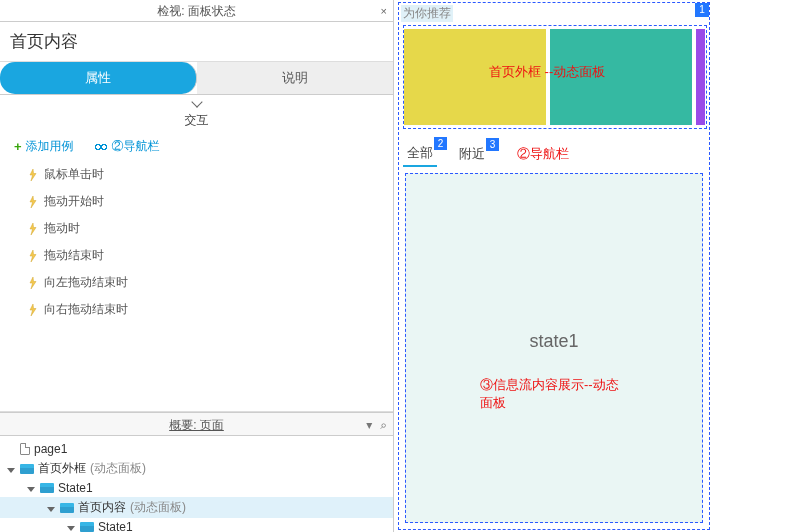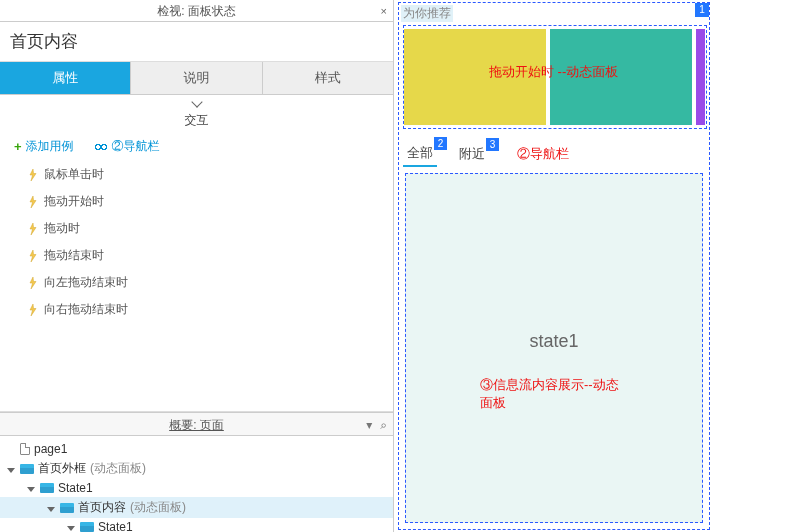--- a/index.html
+++ b/index.html
@@ -12,21 +12,21 @@
   .inspect-hdr { height:22px; line-height:22px; text-align:center; font-size:12px; border-bottom:1px solid #ccc; color:#555; position:relative; }
   .inspect-hdr .x { position:absolute; right:6px; top:0; font-size:11px; color:#666; cursor:pointer; }
 
   
   .title-row { padding:8px 10px; font-size:17px; border-bottom:1px solid #ddd; }
 
   
   .tabs { display:flex; border-bottom:1px solid #ccc; }
   .tab { flex:1; text-align:center; padding:7px 0; font-size:13px; background:#eee; color:#555; border-right:1px solid #ccc; cursor:pointer; }
   .tab:last-child { border-right:none; }
-  .tab.active { background:#1aa6e0; color:#fff; }
+  .tab.active { background:#1aa6e0; color:#fff;border-radius:15px; }
 
   
   .section { border-bottom:1px solid #ddd; flex:0 0 auto; overflow:hidden; display:flex; flex-direction:column; min-height:0; }
   .section.fill { flex:1 1 auto; }
   .sec-hdr { padding:5px 8px; display:flex; align-items:center; gap:6px; color:#444; cursor:pointer;flex-direction:column; }
   .chev { width:8px; height:8px; border-left:1.5px solid #666; border-bottom:1.5px solid #666; transform:rotate(-45deg); margin-top:-2px; }
   .links-row { display:flex; gap:20px; padding:4px 14px 6px; }
   .link { color:#0093d6; cursor:pointer; display:flex; align-items:center; gap:4px; }
   .link.add-green::before { content:"+"; font-weight:bold; color:#37a50b; font-size:13px; }
   .link.create::before {
@@ -84,21 +84,20 @@
 <div class="app">
   <div class="left">
     <div class="inspect-hdr">
       <span>检视: 面板状态</span>
       <span class="x">×</span>
     </div>
     <div class="title-row">首页内容</div>
     <div class="tabs">
       <div class="tab active">属性</div>
       <div class="tab">说明</div>
-      <div class="tab">样式</div>
     </div>
 
     <div class="section fill">
       <div class="sec-hdr">
         <span class="chev"></span>
         <span>交互</span>
       </div>
       <div class="links-row">
         <span class="link add-green">添加用例</span>
         <span class="link create">②导航栏</span>
@@ -185,21 +184,21 @@
 
   <div class="right">
     <div class="preview">
       <span class="rec-label">为你推荐</span>
       <span class="top-badge">1</span>
       <div class="cards">
         <div class="card y"></div>
         <div class="card g"></div>
         <div class="card p"></div>
       </div>
-      <div class="note" style="left:90px; top:60px;">拖动开始时 --动态面板</div>
+      <div class="note" style="left:90px; top:60px;">首页外框 --动态面板</div>
 
       <div class="navbar">
         <div class="navitem active">
           <span>全部</span>
           <span class="badge-sm">2</span>
         </div>
         <div class="navitem" style="margin-left:14px">
           <span>附近</span>
           <span class="badge-sm">3</span>
         </div>

